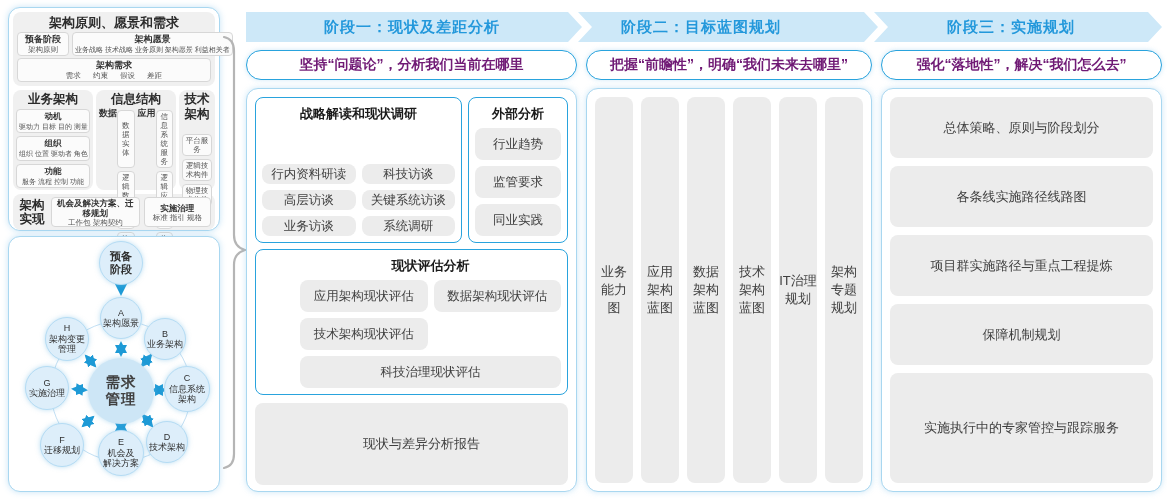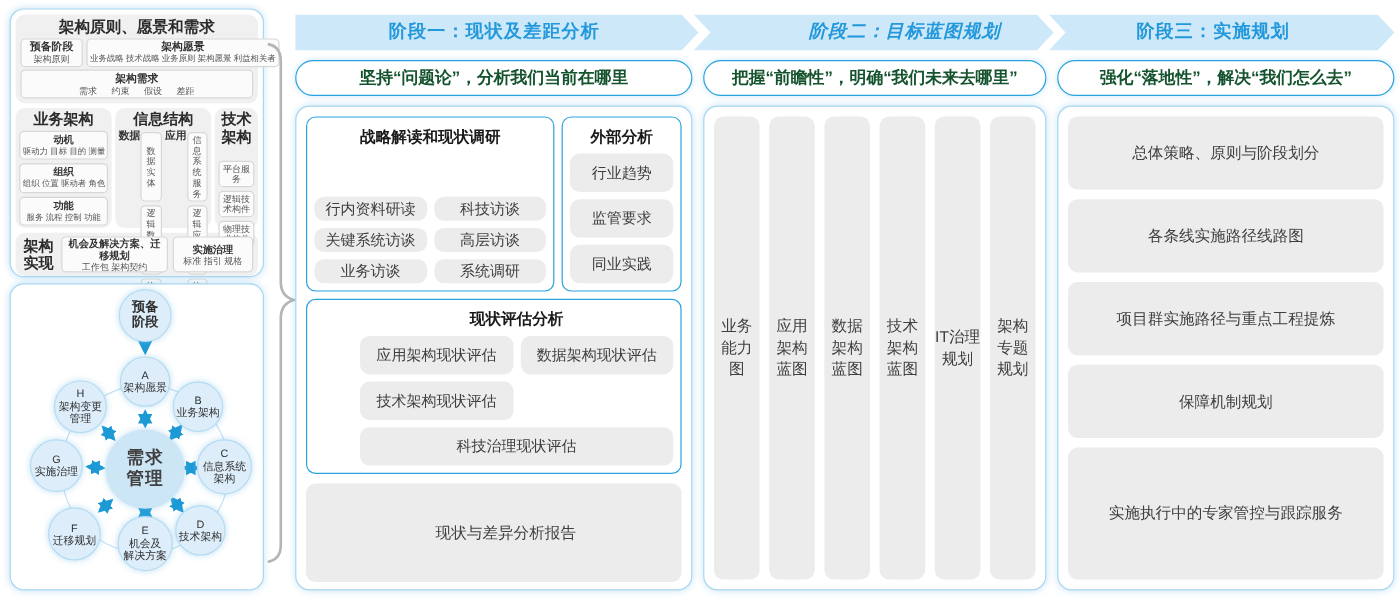--- a/index.html
+++ b/index.html
@@ -50,24 +50,24 @@
   #c-e{left:112px;top:216px;width:46px;height:46px;}
   #c-f{left:53px;top:208px;width:44px;height:44px;}
   #c-g{left:38px;top:151px;width:44px;height:44px;}
   #c-h{left:58px;top:102px;width:44px;height:44px;}
   
   #brace{left:218px;top:35px;}
   
   #band-svg{left:246px;top:12px;}
   .band-label{top:12px;height:30px;line-height:30px;text-align:center;font-weight:bold;font-size:15px;color:#2398db;letter-spacing:1px;}
   #band-l1{left:246px;width:332px;}
-  #band-l2{left:611px;width:286px;font-style:italic;}
+  #band-l2{left:558px;width:286px;}
   #band-l3{left:868px;width:286px;}
   
-  .subtitle{top:50px;height:30px;border:1.5px solid #29a3dd;border-radius:15px;background:#fff;box-sizing:border-box;display:flex;align-items:center;justify-content:center;font-weight:bold;font-size:14px;color:#14532d;box-shadow:0 0 5px rgba(130,195,235,.4);}
+  .subtitle{top:50px;height:30px;border:1.5px solid #29a3dd;border-radius:15px;background:#fff;box-sizing:border-box;display:flex;align-items:center;justify-content:center;font-weight:bold;font-size:14px;color:#701a75;box-shadow:0 0 5px rgba(130,195,235,.4);}
   #sub-1{left:246px;width:331px;}
   #sub-2{left:586px;width:286px;}
   #sub-3{left:881px;width:281px;}
   
   .container{top:88px;height:404px;border:1.5px solid #a9d7f0;border-radius:12px;background:#fff;box-sizing:border-box;padding:8px;box-shadow:0 0 6px rgba(130,195,235,.4);}
   #cont-1{left:246px;width:331px;}
   #cont-2{left:586px;width:286px;display:flex;flex-direction:row;gap:8px;}
   #cont-3{left:881px;width:281px;display:flex;flex-direction:column;gap:8px;}
   .gbox{background:#ececec;border-radius:8px;display:flex;align-items:center;justify-content:center;text-align:center;font-size:13px;color:#3f3f3f;}
   #cont-2 .gbox{flex:1;}
@@ -236,22 +236,22 @@
 <div id="sub-2" class="abs subtitle">把握“前瞻性”，明确“我们未来去哪里”</div>
 <div id="sub-3" class="abs subtitle">强化“落地性”，解决“我们怎么去”</div>
 
 <div id="cont-1" class="abs container">
   <div class="p1-top">
     <div id="grp-strategy" class="group">
       <div class="grp-title">战略解读和现状调研</div>
       <div class="grid2">
         <div class="gbox">行内资料研读</div>
         <div class="gbox">科技访谈</div>
+        <div class="gbox">高层访谈</div>
         <div class="gbox">关键系统访谈</div>
-        <div class="gbox">高层访谈</div>
         <div class="gbox">业务访谈</div>
         <div class="gbox">系统调研</div>
       </div>
     </div>
     <div id="grp-external" class="group">
       <div class="grp-title">外部分析</div>
       <div class="vlist">
         <div class="gbox">行业趋势</div>
         <div class="gbox">监管要求</div>
         <div class="gbox">同业实践</div>

